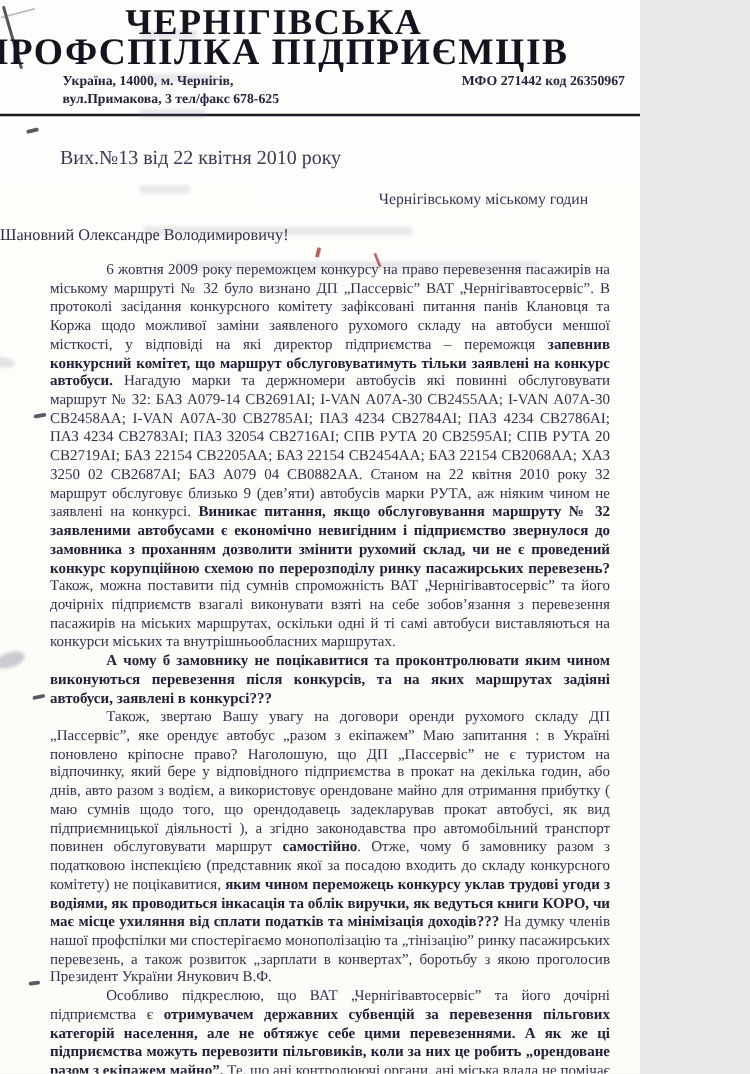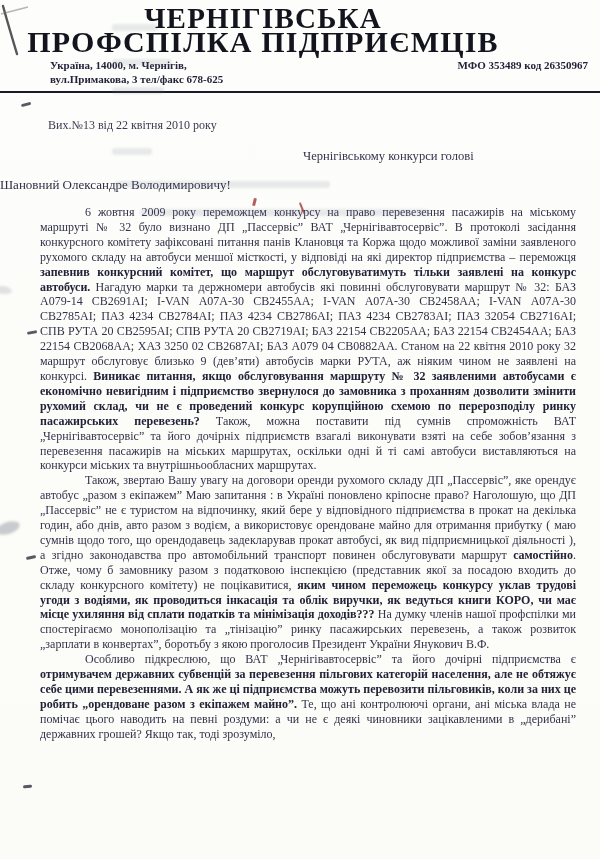--- a/index.html
+++ b/index.html
@@ -1,18 +1,18 @@
 <!DOCTYPE html>
 <html><head>
 <meta charset="utf-8">
 <style>
   html, body { margin:0; padding:0; background:#e8e8e6; }
   .page {
     position: relative;
-    width: 600px;
+    width: 512px;
     height: 859px;
     margin: 0;
     background: linear-gradient(180deg, #fdfdfb 0%, #fcfcf9 60%, #fbfbf7 100%);
     overflow: hidden;
     font-family: "Liberation Serif", "DejaVu Serif", serif;
     color: #32324a;
   }
   
   .title {
     padding-top: 7px;
@@ -36,21 +36,21 @@
   .addr-right { margin-left: auto; margin-right: 12px; }
   .rule {
     margin-top: 5px;
     height: 0;
     border-top: 2px solid #1b1b28;
     width: 100%;
   }
   
   .ref {
     margin: 25px 0 0 48px;
-    font-size: 12px;
+    font-size: 16px;
     color: #3a3a52;
   }
   .recipient {
     margin: 15px 0 0 303px;
     font-size: 12.6px;
     line-height: 17px;
     color: #35354d;
   }
   .salutation {
     margin-top: 12px;
@@ -132,33 +132,34 @@
     <div class="title">
       <div class="t1">ЧЕРНІГІВСЬКА</div>
       <div class="t2">ПРОФСПІЛКА ПІДПРИЄМЦІВ</div>
     </div>
     <div class="addr-row">
       <div class="addr-left">
         <div>Україна, 14000, м. Чернігів,</div>
         <div>вул.Примакова, 3 тел/факс 678-625</div>
       </div>
       <div class="addr-right">
-        <div>МФО 353489  код 26350967</div>
+        <div>МФО 271442  код 26350967</div>
       </div>
     </div>
     <div class="rule"></div>
   </header>
 
   <div class="ref">Вих.№13  від 22 квітня  2010 року</div>
 
   <div class="recipient">
-    <div>Чернігівському конкурси голові</div>
+    <div>Чернігівському міському годин</div>
   </div>
 
   <div class="salutation">Шановний Олександре Володимировичу!</div>
 
   <div class="letter-body">
       <p><span>6 жовтня  2009 року переможцем конкурсу на право перевезення пасажирів на міському маршруті № 32 було визнано ДП „Пассервіс” ВАТ „Чернігівавтосервіс”. В протоколі засідання конкурсного комітету зафіксовані питання панів Клановця та Коржа щодо можливої заміни заявленого рухомого складу на автобуси меншої місткості, у відповіді на які директор підприємства – переможця </span><span class="b">запевнив конкурсний комітет, що маршрут обслуговуватимуть тільки заявлені на конкурс автобуси.</span><span> Нагадую марки та держномери автобусів які повинні обслуговувати маршрут № 32: БАЗ А079-14 СВ2691АІ; I-VAN А07А-30 СВ2455АА; I-VAN А07А-30 СВ2458АА; I-VAN А07А-30 СВ2785АІ; ПАЗ 4234 СВ2784АІ; ПАЗ 4234 СВ2786АІ; ПАЗ 4234 СВ2783АІ; ПАЗ 32054 СВ2716АІ; СПВ РУТА 20 СВ2595АІ; СПВ РУТА 20 СВ2719АІ; БАЗ 22154 СВ2205АА; БАЗ 22154 СВ2454АА; БАЗ 22154 СВ2068АА; ХАЗ 3250 02 СВ2687АІ; БАЗ А079 04 СВ0882АА. Станом на 22 квітня 2010 року 32 маршрут обслуговує близько 9 (дев’яти) автобусів марки РУТА, аж ніяким чином не заявлені на конкурсі. </span><span class="b">Виникає питання, якщо обслуговування маршруту № 32 заявленими автобусами є економічно невигідним і підприємство звернулося до замовника з проханням дозволити змінити рухомий склад, чи не є проведений конкурс корупційною схемою по перерозподілу ринку пасажирських перевезень?</span><span> Також, можна поставити під сумнів спроможність  ВАТ „Чернігівавтосервіс” та його дочірніх підприємств взагалі виконувати взяті на себе зобов’язання з перевезення пасажирів на міських маршрутах, оскільки одні й ті самі автобуси виставляються на конкурси міських та внутрішньообласних маршрутах.</span></p>
+      <p><span class="b">А чому б замовнику не поцікавитися та проконтролювати яким чином виконуються перевезення після конкурсів, та на яких маршрутах задіяні автобуси, заявлені в конкурсі???</span></p>
       <p><span>Також, звертаю Вашу увагу на договори оренди рухомого складу ДП „Пассервіс”, яке орендує автобус „разом з екіпажем” Маю  запитання : в Україні поновлено кріпосне право? Наголошую, що ДП „Пассервіс” не є туристом на відпочинку, який бере у відповідного підприємства в прокат на декілька годин, або днів, авто разом з водієм, а використовує орендоване майно для отримання прибутку ( маю сумнів щодо того, що орендодавець задекларував прокат автобусі, як вид підприємницької діяльності ), а згідно законодавства про автомобільний транспорт повинен обслуговувати маршрут </span><span class="b">самостійно</span><span>. Отже, чому б замовнику разом з податковою інспекцією (представник якої за посадою входить до складу конкурсного комітету) не поцікавитися, </span><span class="b">яким чином переможець конкурсу  уклав трудові угоди з водіями, як проводиться інкасація та облік виручки, як ведуться книги КОРО, чи має місце ухиляння від сплати податків та мінімізація доходів???</span><span> На думку членів нашої профспілки ми спостерігаємо монополізацію та „тінізацію” ринку пасажирських перевезень, а також розвиток  „зарплати в конвертах”, боротьбу з якою проголосив Президент України Янукович В.Ф.</span></p>
       <p><span>Особливо підкреслюю, що ВАТ „Чернігівавтосервіс” та його дочірні підприємства є </span><span class="b">отримувачем державних субвенцій за перевезення пільгових категорій населення, але не обтяжує себе цими перевезеннями. А як же ці підприємства можуть перевозити пільговиків, коли за них це робить „орендоване разом з екіпажем майно”.</span><span> Те, що ані контролюючі органи, ані міська влада не помічає цього наводить на певні роздуми: а чи не є деякі чиновники зацікавленими в „дерибані” державних грошей? Якщо так, тоді зрозуміло,</span></p>
     </div>
 
 </div>
 
 </body></html>

